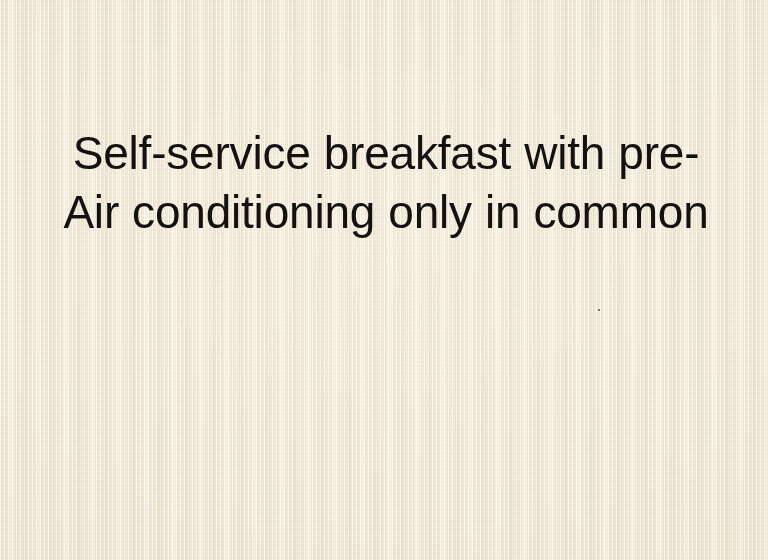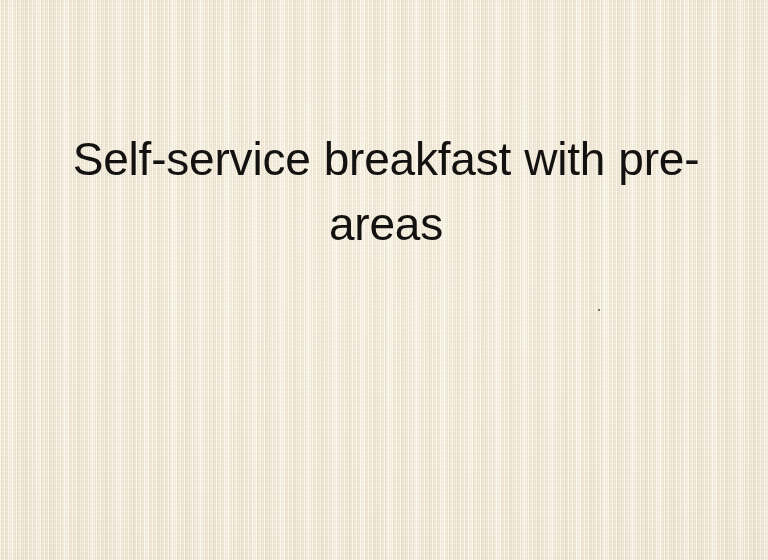--- a/index.html
+++ b/index.html
@@ -91,21 +91,21 @@
     font-size: 46px;
     line-height: 53px;
     font-weight: 400;
     letter-spacing: -0.2px;
     word-spacing: 0.5px;
     -webkit-font-smoothing: antialiased;
   }
 
   .caption-line {
     display: block;
-    margin: 12px;
+    margin: 6px;
     padding: 0;
   }
 
   
   .speck {
     position: absolute;
     left: 598px;
     top: 309px;
     width: 2px;
     height: 2px;
@@ -118,18 +118,18 @@
 <body>
 
 <div class="slide">
 
   <div class="texture-weave"></div>
   <div class="texture-bands"></div>
   <div class="texture-vignette"></div>
 
   <div class="caption-block">
     <span class="caption-line">Self-service breakfast with pre-</span>
-    <span class="caption-line">areas</span>
+    <span class="caption-line">Air conditioning only in common</span>
   </div>
 
   <div class="speck"></div>
 
 </div>
 
 </body></html>

